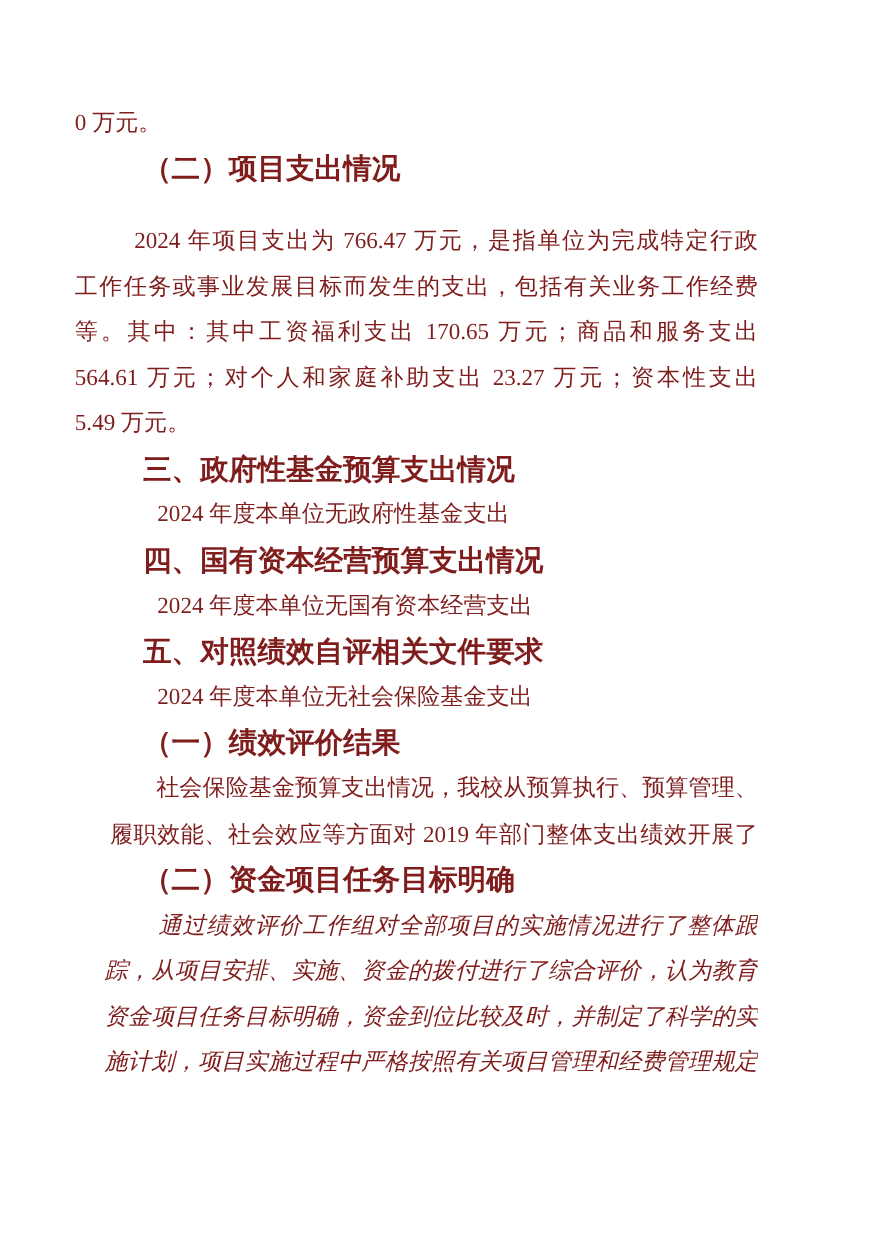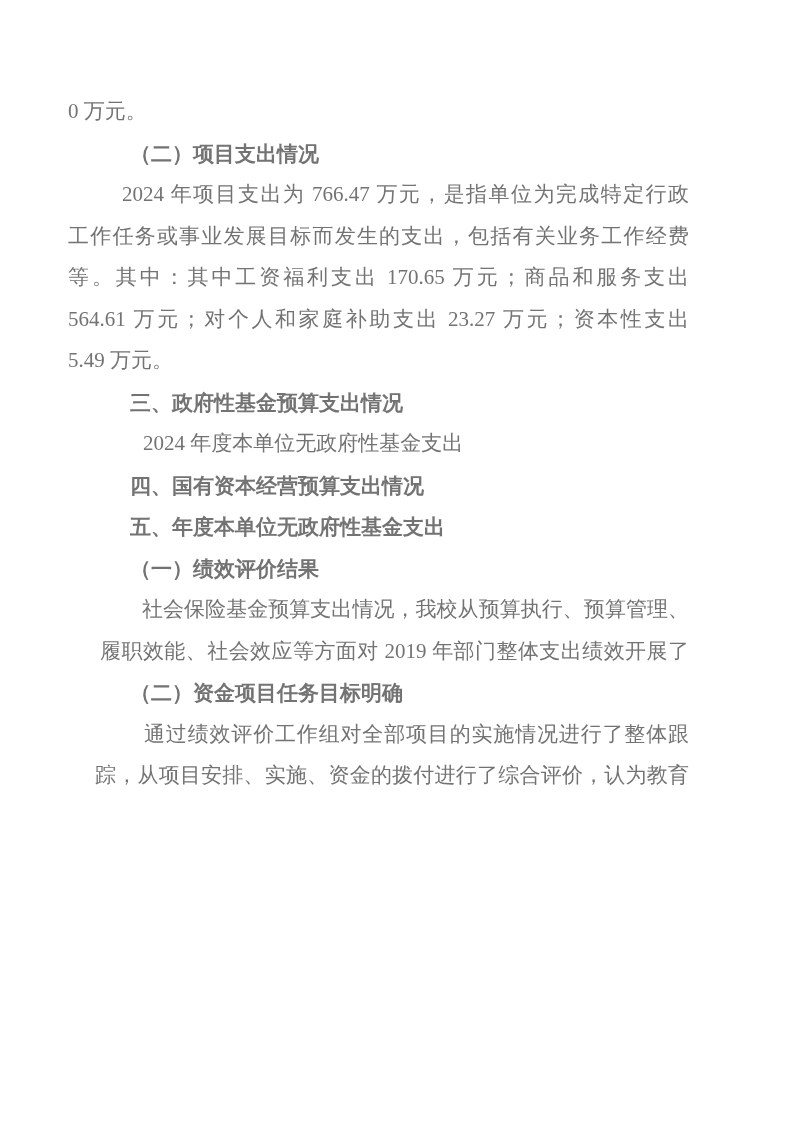--- a/index.html
+++ b/index.html
@@ -7,21 +7,21 @@
     margin: 0;
     padding: 0;
     background: #ffffff;
   }
   .page {
     position: relative;
     width: 793px;
     height: 1009px;
     margin: 0;
     background: #ffffff;
-    color: #737373;
+    color: #7f1d1d;
     box-sizing: border-box;
     padding: 91px 104px 0 68px;
     overflow: hidden;
     font-family: "Liberation Serif", "DejaVu Serif", serif;
     font-size: 21px;
   }
   .ln {
     margin: 0;
     height: 41.5px;
     line-height: 41.5px;
@@ -31,59 +31,63 @@
   
   .fill {
     text-align: justify;
     text-align-last: justify;
   }
   
   .hd {
     margin: 0 0 0 62px;
     height: 41.5px;
     line-height: 41.5px;
-    font-size: 21px;
+    font-size: 26px;
     font-weight: 700;
     font-family: "Liberation Sans", "DejaVu Sans", sans-serif;
     text-align: left;
   }
   
-  .pa-first { text-indent: 54px; }
+  .pa-first { text-indent: 54px; margin-top: 24px; }
   
   .statement { margin-left: 75px; }
   
   .pb { margin-left: 32px; }
   .pb-first { text-indent: 42px; }
   
-  .pc { margin-left: 27px; }
+  .pc { margin-left: 27px; font-style: italic; }
   .pc-first { text-indent: 49px; }
 </style>
 </head>
 <body>
 
 <main class="page">
 
   <p class="ln">0 万元。</p>
 
   <h3 class="hd">（二）项目支出情况</h3>
   <p class="ln fill pa-first">2024 年项目支出为 766.47 万元，是指单位为完成特定行政</p>
   <p class="ln fill">工作任务或事业发展目标而发生的支出，包括有关业务工作经费</p>
   <p class="ln fill">等。其中：其中工资福利支出 170.65 万元；商品和服务支出</p>
   <p class="ln fill">564.61 万元；对个人和家庭补助支出 23.27 万元；资本性支出</p>
   <p class="ln">5.49 万元。</p>
 
   <h2 class="hd">三、政府性基金预算支出情况</h2>
   <p class="ln statement">2024 年度本单位无政府性基金支出</p>
 
   <h2 class="hd">四、国有资本经营预算支出情况</h2>
+  <p class="ln statement">2024 年度本单位无国有资本经营支出</p>
 
-  <h2 class="hd">五、年度本单位无政府性基金支出</h2>
+  <h2 class="hd">五、对照绩效自评相关文件要求</h2>
+  <p class="ln statement">2024 年度本单位无社会保险基金支出</p>
 
 
   <h3 class="hd">（一）绩效评价结果</h3>
   <p class="ln fill pb pb-first">社会保险基金预算支出情况，我校从预算执行、预算管理、</p>
   <p class="ln fill pb">履职效能、社会效应等方面对 2019 年部门整体支出绩效开展了</p>
 
   <h3 class="hd">（二）资金项目任务目标明确</h3>
   <p class="ln fill pc pc-first">通过绩效评价工作组对全部项目的实施情况进行了整体跟</p>
   <p class="ln fill pc">踪，从项目安排、实施、资金的拨付进行了综合评价，认为教育</p>
+  <p class="ln fill pc">资金项目任务目标明确，资金到位比较及时，并制定了科学的实</p>
+  <p class="ln fill pc">施计划，项目实施过程中严格按照有关项目管理和经费管理规定</p>
 
 </main>
 
 </body></html>

